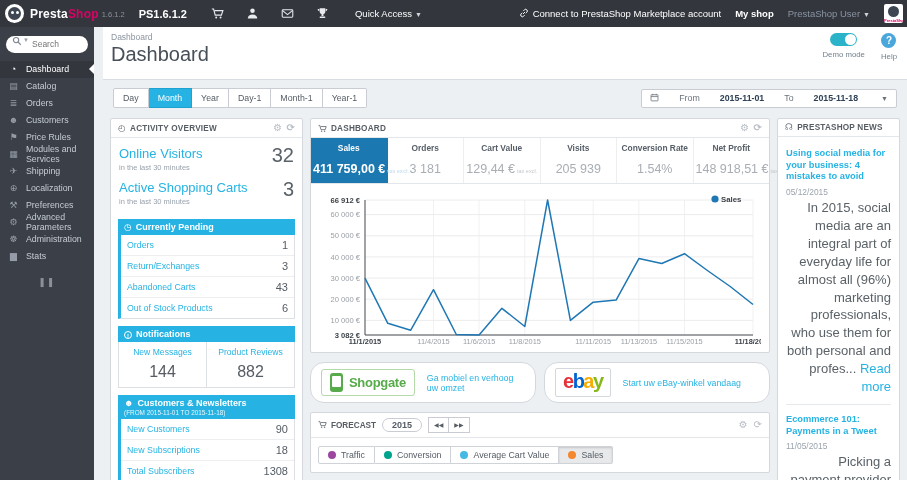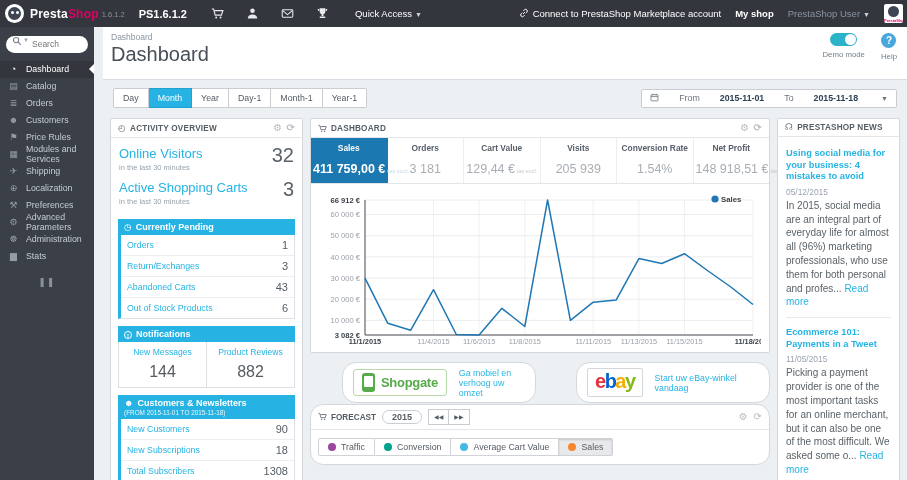--- a/index.html
+++ b/index.html
@@ -110,52 +110,52 @@
   .stat .vl{font-size:12.5px;color:#a9aeb4;margin-top:9px;white-space:nowrap;}
   .stat .sx{font-size:5.5px;color:#c3c7cc;margin-left:2px;}
   .stat.active{background:#1b78b0;border-right-color:#1b78b0;}
   .stat.active .lb{color:#fff;}
   .stat.active .vl{color:#fff;font-weight:bold;}
   .stat.active .sx{color:#cfe4f2;}
   .chart-wrap{padding:6px 4px 4px 6px;}
 
   
   .ads{display:flex;gap:8px;margin-top:9px;}
-  .ad-card{flex:1;background:#fff;border:1px solid #d4d8dd;border-radius:14px;height:41px;display:flex;align-items:center;padding:0 10px;gap:12px;cursor:pointer;margin-left:32px;}
+  .ad-card{flex:1;background:#fff;border:1px solid #d4d8dd;border-radius:14px;height:41px;display:flex;align-items:center;padding:0 10px;gap:12px;cursor:pointer;}
   .sg-box{display:flex;align-items:center;gap:6px;border:1px solid #b5d9a8;border-radius:3px;padding:3px 8px;}
   .sg-phone{width:13px;height:19px;background:#57ab4a;border-radius:3px;position:relative;}
   .sg-phone::after{content:'';position:absolute;left:2px;top:3px;right:2px;bottom:5px;background:#fff;border-radius:1px;}
   .sg-word{font-size:13px;color:#57ab4a;font-weight:bold;letter-spacing:-.3px;}
   .ad-link{font-size:8.8px;color:#26b3e3;}
   .ebay-box{border:1px solid #d4d8dd;border-radius:2px;padding:1px 7px 3px 7px;}
   .ebay-word{font-size:20px;font-weight:bold;letter-spacing:-1.5px;}
 
   
-  .forecast{margin-top:1px;border-radius:13px;}
+  .forecast{margin-top:9px;}
   .fc-head{display:flex;align-items:center;gap:6px;padding:4px 7px;border-bottom:1px solid #e4e7ea;}
   .fc-title{font-size:8.2px;font-weight:bold;color:#565d64;display:flex;align-items:center;gap:4px;}
   .fc-title svg{width:9px;height:9px;color:#6d757d;}
   .year-pill{border:1px solid #c9cdd3;border-radius:9px;padding:1px 9px;font-size:9px;font-weight:bold;color:#555c64;background:#fff;cursor:pointer;}
   .nav-arrows{display:flex;}
   .arrow-btn{border:1px solid #c9cdd3;background:#fff;font-size:6px;color:#555c64;padding:3px 5px;cursor:pointer;line-height:1.4;}
   .arrow-btn+.arrow-btn{border-left:none;}
   .fc-tabs{display:flex;padding:8px 7px;}
   .ftab{display:flex;align-items:center;gap:5px;background:#fff;border:1px solid #cfd3d8;border-left-width:0;padding:3px 9px;font-size:8.8px;color:#555c64;cursor:pointer;}
   .ftab:first-child{border-left-width:1px;border-radius:2px 0 0 2px;}
   .ftab:last-child{border-radius:0 2px 2px 0;}
   .ftab.active{background:#e7e9eb;box-shadow:inset 0 1px 2px rgba(0,0,0,.15);}
   .dot{width:8px;height:8px;border-radius:50%;flex:0 0 auto;}
 
   
   .news-body{padding:6px 8px;}
   .art{padding:5px 0 8px 0;}
   .art+.art{border-top:1px solid #e7eaec;padding-top:9px;}
   .art-title{color:#26b3e3;font-weight:bold;font-size:9.3px;line-height:1.25;cursor:pointer;}
   .art-date{color:#9aa3ad;font-size:8.4px;margin:4px 0 2px 0;}
-  .art-body{color:#5a6268;font-size:10px;line-height:1.38;}
+  .art-body{color:#5a6268;font-size:13px;line-height:1.38;text-align:right;}
   .read-more{color:#26b3e3;cursor:pointer;}
   .news-foot{text-align:center;padding:6px 0 10px 0;font-size:9px;font-weight:bold;color:#26b3e3;cursor:pointer;}
   .tips{margin-top:8px;}
 </style>
 </head>
 <body>
 
 <div id="app">
 
   <div class="topbar">

